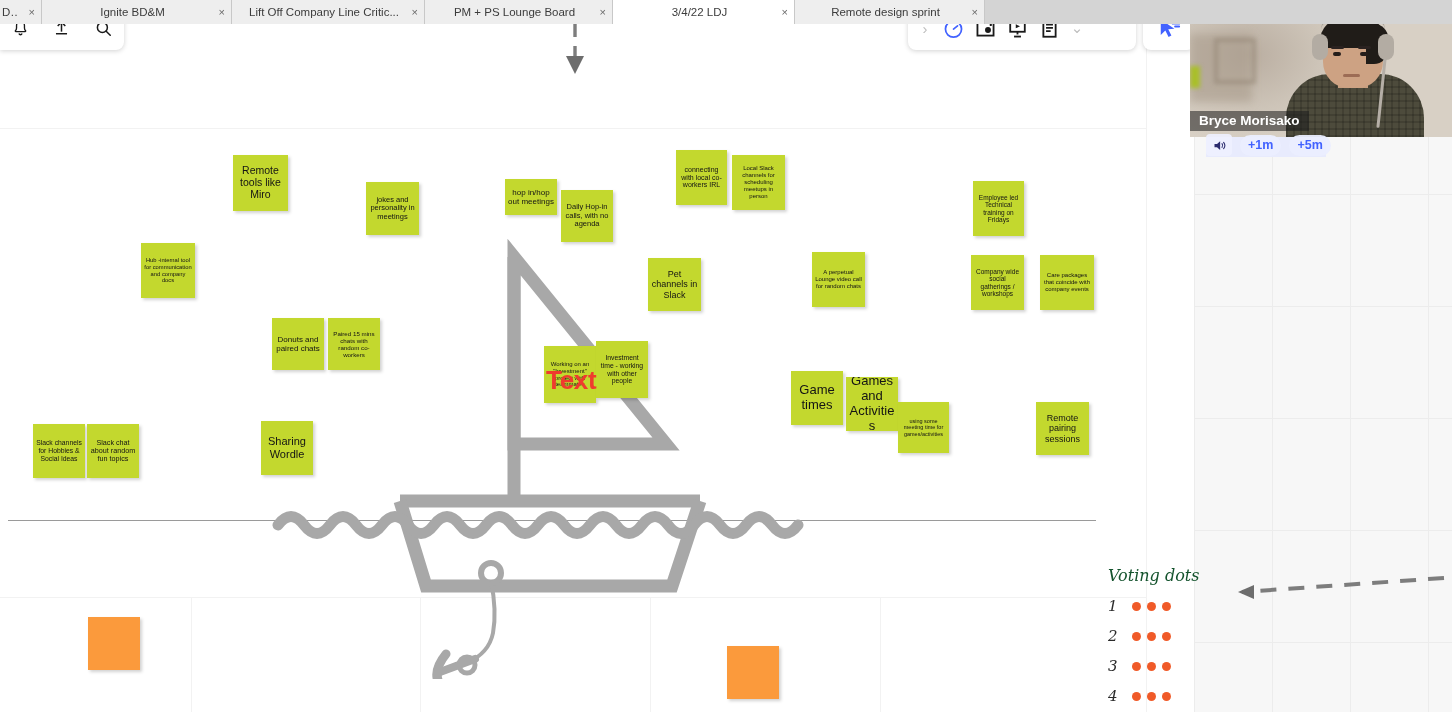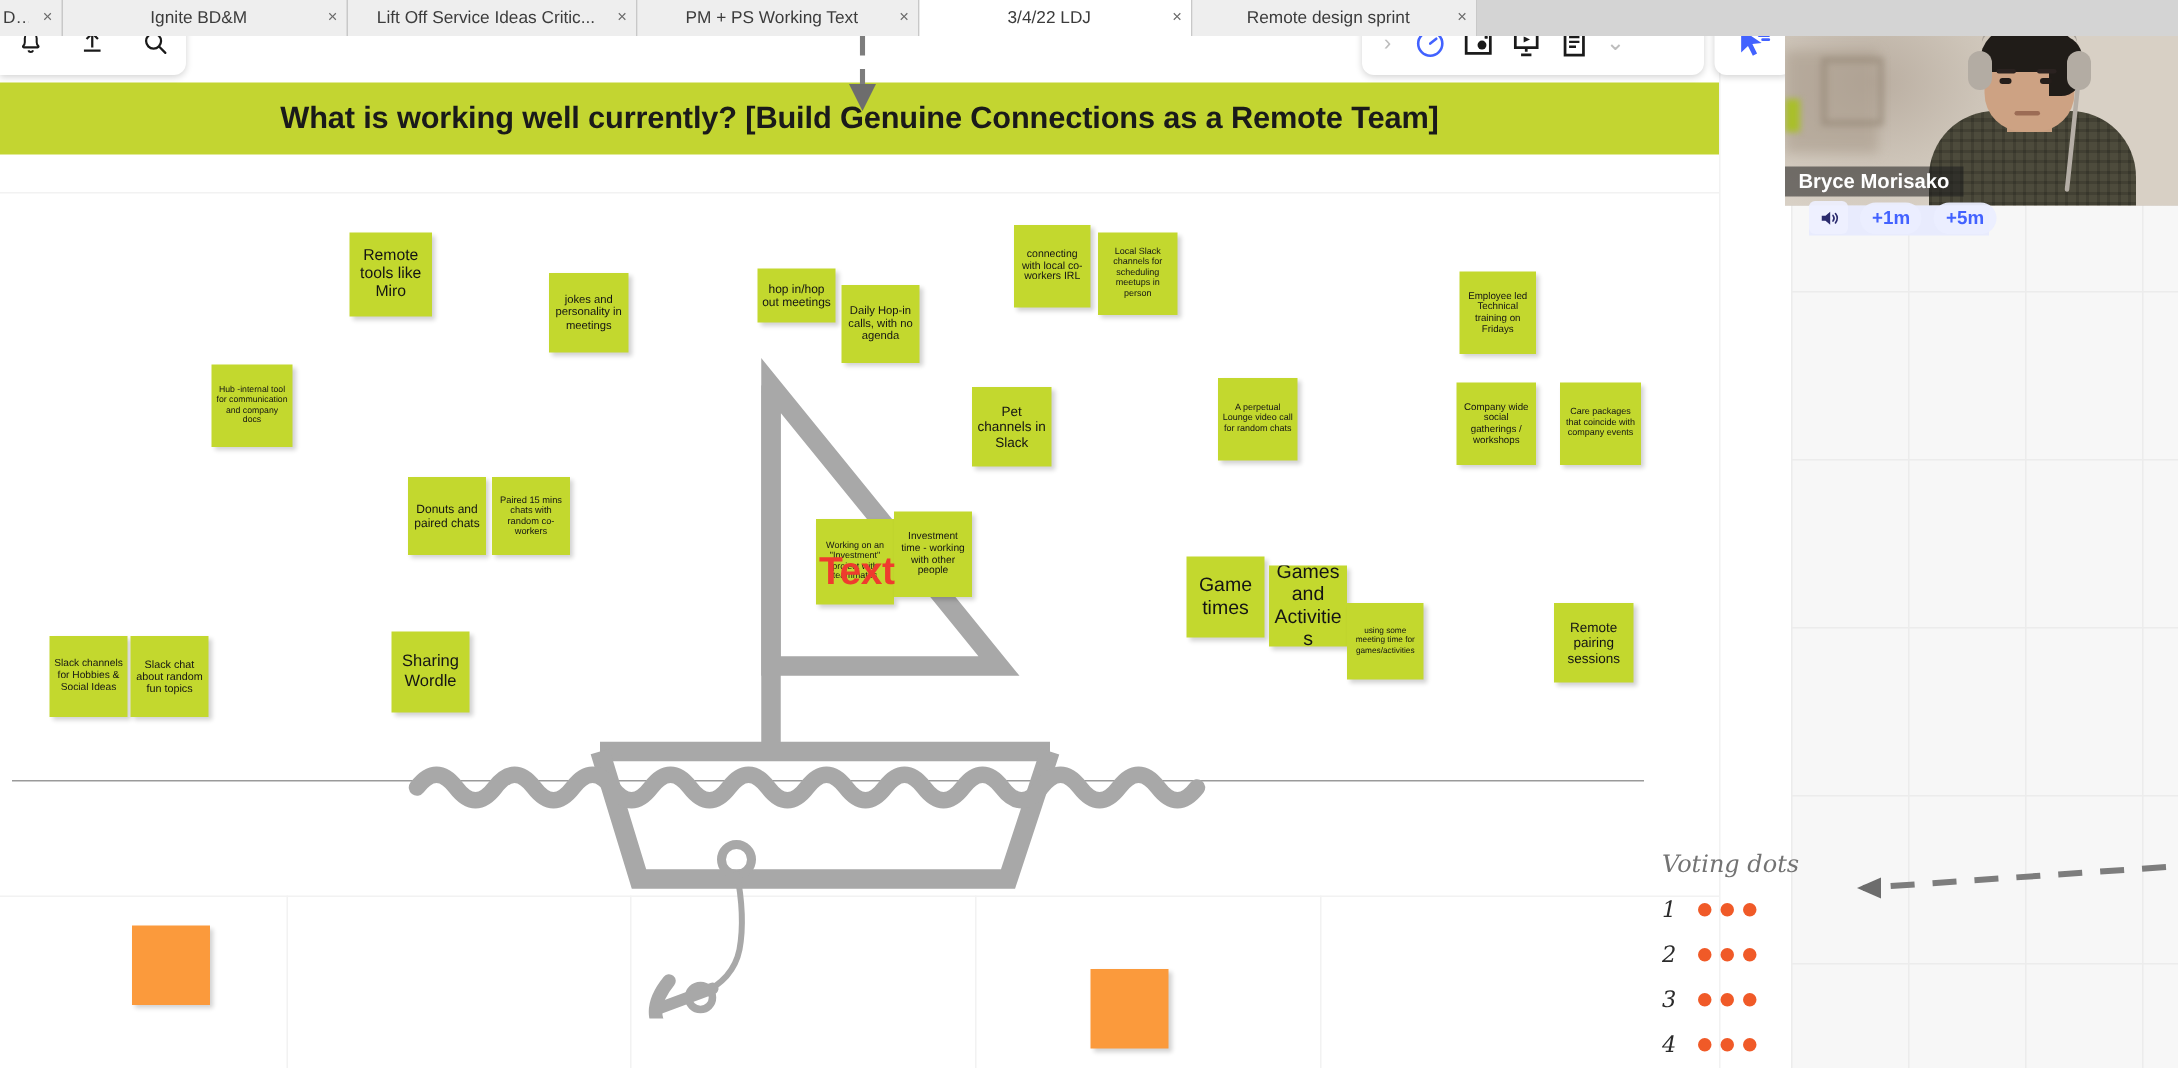--- a/index.html
+++ b/index.html
@@ -212,21 +212,21 @@
   .voting {
     position: absolute;
     left: 1108px; top: 542px;
     width: 110px;
     z-index: 22;
   }
   .voting-title {
     font-family: "DejaVu Serif", serif;
     font-style: italic;
     font-size: 16px;
-    color: #737373;
+    color: #14532d;
     margin-bottom: 6px;
     white-space: nowrap;
   }
   .vote-row {
     display: flex;
     align-items: center;
     height: 30px;
   }
   .vote-num {
     font-family: "DejaVu Serif", serif;
@@ -444,25 +444,25 @@
   <div class="tabstrip">
     <div class="tab first">
       <span class="tab-label">D...</span>
       <span class="tab-close">×</span>
     </div>
     <div class="tab" style="width:190px">
       <span class="tab-label">Ignite BD&amp;M</span>
       <span class="tab-close">×</span>
     </div>
     <div class="tab" style="width:193px">
-      <span class="tab-label">Lift Off Service Ideas Critic...</span>
+      <span class="tab-label">Lift Off Company Line Critic...</span>
       <span class="tab-close">×</span>
     </div>
     <div class="tab" style="width:188px">
-      <span class="tab-label">PM + PS Working Text</span>
+      <span class="tab-label">PM + PS Lounge Board</span>
       <span class="tab-close">×</span>
     </div>
     <div class="tab active" style="width:182px">
       <span class="tab-label">3/4/22 LDJ</span>
       <span class="tab-close">×</span>
     </div>
     <div class="tab" style="width:190px">
       <span class="tab-label">Remote design sprint</span>
       <span class="tab-close">×</span>
     </div>
@@ -592,23 +592,20 @@
       <div class="rp-grid" style="left:0;top:58px;width:258px;height:1px;"></div>
       <div class="rp-grid" style="left:0;top:170px;width:258px;height:1px;"></div>
       <div class="rp-grid" style="left:0;top:282px;width:258px;height:1px;"></div>
       <div class="rp-grid" style="left:0;top:394px;width:258px;height:1px;"></div>
       <div class="rp-grid" style="left:0;top:506px;width:258px;height:1px;"></div>
       <div class="rp-grid" style="left:0;top:618px;width:258px;height:1px;"></div>
     </div>
 
   </div>
 
-  <div class="frame-header">
-    <span class="frame-title">What is working well currently? [Build Genuine Connections as a Remote Team]</span>
-  </div>
 
   <div class="toolbar-left">
     <div class="tb-btn">
       <svg width="19" height="19" viewBox="0 0 24 24">
         <path d="M12 3.2c-3 0-5 2.1-5 5v3.3c0 1.3-.5 2.4-1.4 3.3-.4.4-.1 1.1.5 1.1h11.8c.6 0 .9-.7.5-1.1-.9-.9-1.4-2-1.4-3.3V8.2c0-2.9-2-5-5-5z" fill="none" stroke="#1a1a1a" stroke-width="1.7"></path>
         <path d="M10 18.4a2.1 2.1 0 0 0 4 0" fill="none" stroke="#1a1a1a" stroke-width="1.7"></path>
       </svg>
     </div>
     <div class="tb-btn">
       <svg width="19" height="19" viewBox="0 0 24 24">

